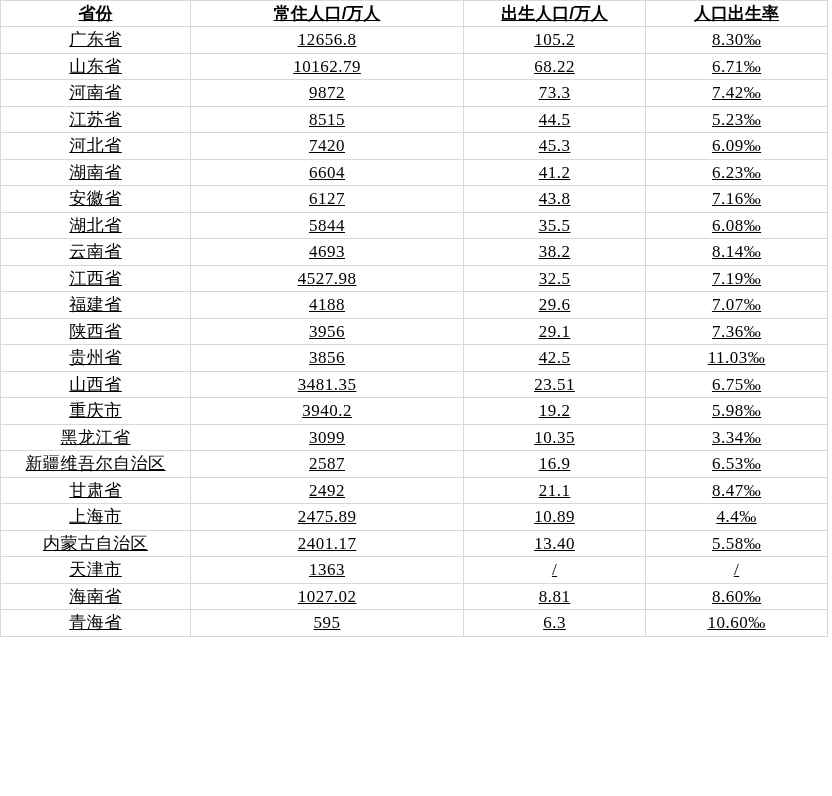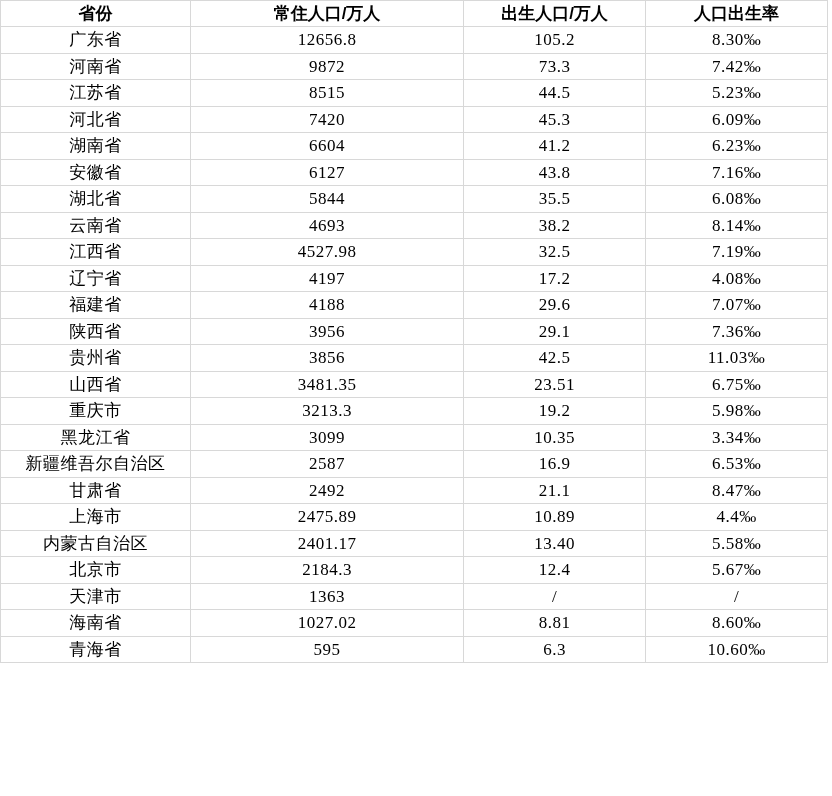--- a/index.html
+++ b/index.html
@@ -6,20 +6,21 @@
   html, body {
     width: 832px;
     background: #ffffff;
     font-family: "Liberation Serif", "DejaVu Serif", serif;
   }
   table.pop-table {
     width: 827px;
     border-collapse: collapse;
     table-layout: fixed;
     margin: 0;
+    text-decoration: underline;
   }
   table.pop-table col.c-province { width: 190px; }
   table.pop-table col.c-resident { width: 273px; }
   table.pop-table col.c-birthpop { width: 182px; }
   table.pop-table col.c-birthrate { width: 182px; }
   table.pop-table th,
   table.pop-table td {
     border: 1px solid #d8d8d8;
     height: 26.5px;
     text-align: center;
@@ -60,20 +61,26 @@
     </tr>
   </thead>
   <tbody id="table-body">
       <tr>
         <td>广东省</td>
         <td>12656.8</td>
         <td>105.2</td>
         <td>8.30‰</td>
       </tr>
       <tr>
+        <td>山东省</td>
+        <td>10162.79</td>
+        <td>68.22</td>
+        <td>6.71‰</td>
+      </tr>
+      <tr>
         <td>河南省</td>
         <td>9872</td>
         <td>73.3</td>
         <td>7.42‰</td>
       </tr>
       <tr>
         <td>江苏省</td>
         <td>8515</td>
         <td>44.5</td>
         <td>5.23‰</td>
@@ -108,26 +115,20 @@
         <td>38.2</td>
         <td>8.14‰</td>
       </tr>
       <tr>
         <td>江西省</td>
         <td>4527.98</td>
         <td>32.5</td>
         <td>7.19‰</td>
       </tr>
       <tr>
-        <td>辽宁省</td>
-        <td>4197</td>
-        <td>17.2</td>
-        <td>4.08‰</td>
-      </tr>
-      <tr>
         <td>福建省</td>
         <td>4188</td>
         <td>29.6</td>
         <td>7.07‰</td>
       </tr>
       <tr>
         <td>陕西省</td>
         <td>3956</td>
         <td>29.1</td>
         <td>7.36‰</td>
@@ -139,21 +140,21 @@
         <td>11.03‰</td>
       </tr>
       <tr>
         <td>山西省</td>
         <td>3481.35</td>
         <td>23.51</td>
         <td>6.75‰</td>
       </tr>
       <tr>
         <td>重庆市</td>
-        <td>3213.3</td>
+        <td>3940.2</td>
         <td>19.2</td>
         <td>5.98‰</td>
       </tr>
       <tr>
         <td>黑龙江省</td>
         <td>3099</td>
         <td>10.35</td>
         <td>3.34‰</td>
       </tr>
       <tr>
@@ -174,26 +175,20 @@
         <td>10.89</td>
         <td>4.4‰</td>
       </tr>
       <tr>
         <td>内蒙古自治区</td>
         <td>2401.17</td>
         <td>13.40</td>
         <td>5.58‰</td>
       </tr>
       <tr>
-        <td>北京市</td>
-        <td>2184.3</td>
-        <td>12.4</td>
-        <td>5.67‰</td>
-      </tr>
-      <tr>
         <td>天津市</td>
         <td>1363</td>
         <td>/</td>
         <td>/</td>
       </tr>
       <tr>
         <td>海南省</td>
         <td>1027.02</td>
         <td>8.81</td>
         <td>8.60‰</td>

